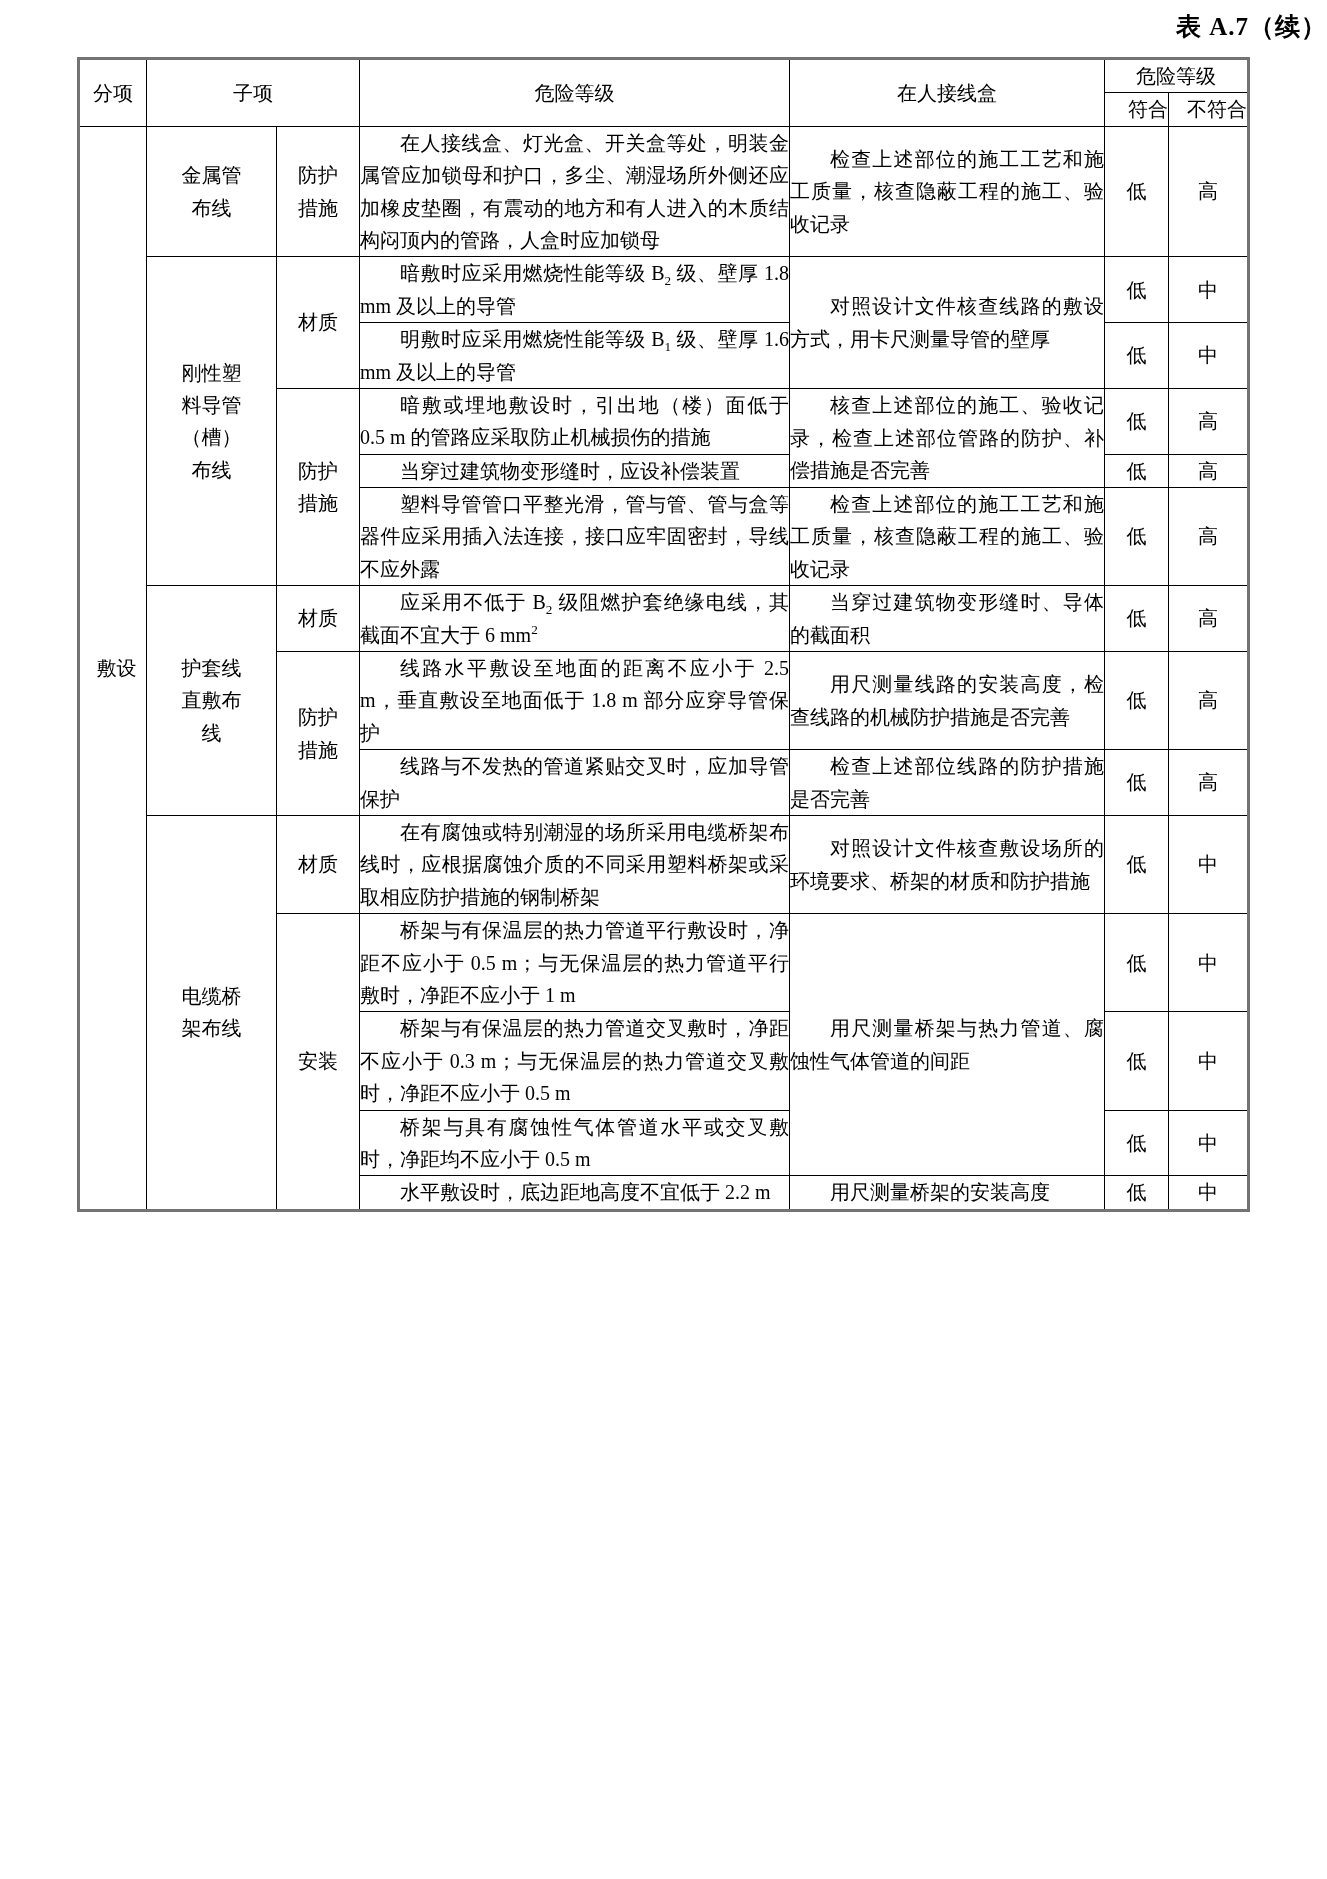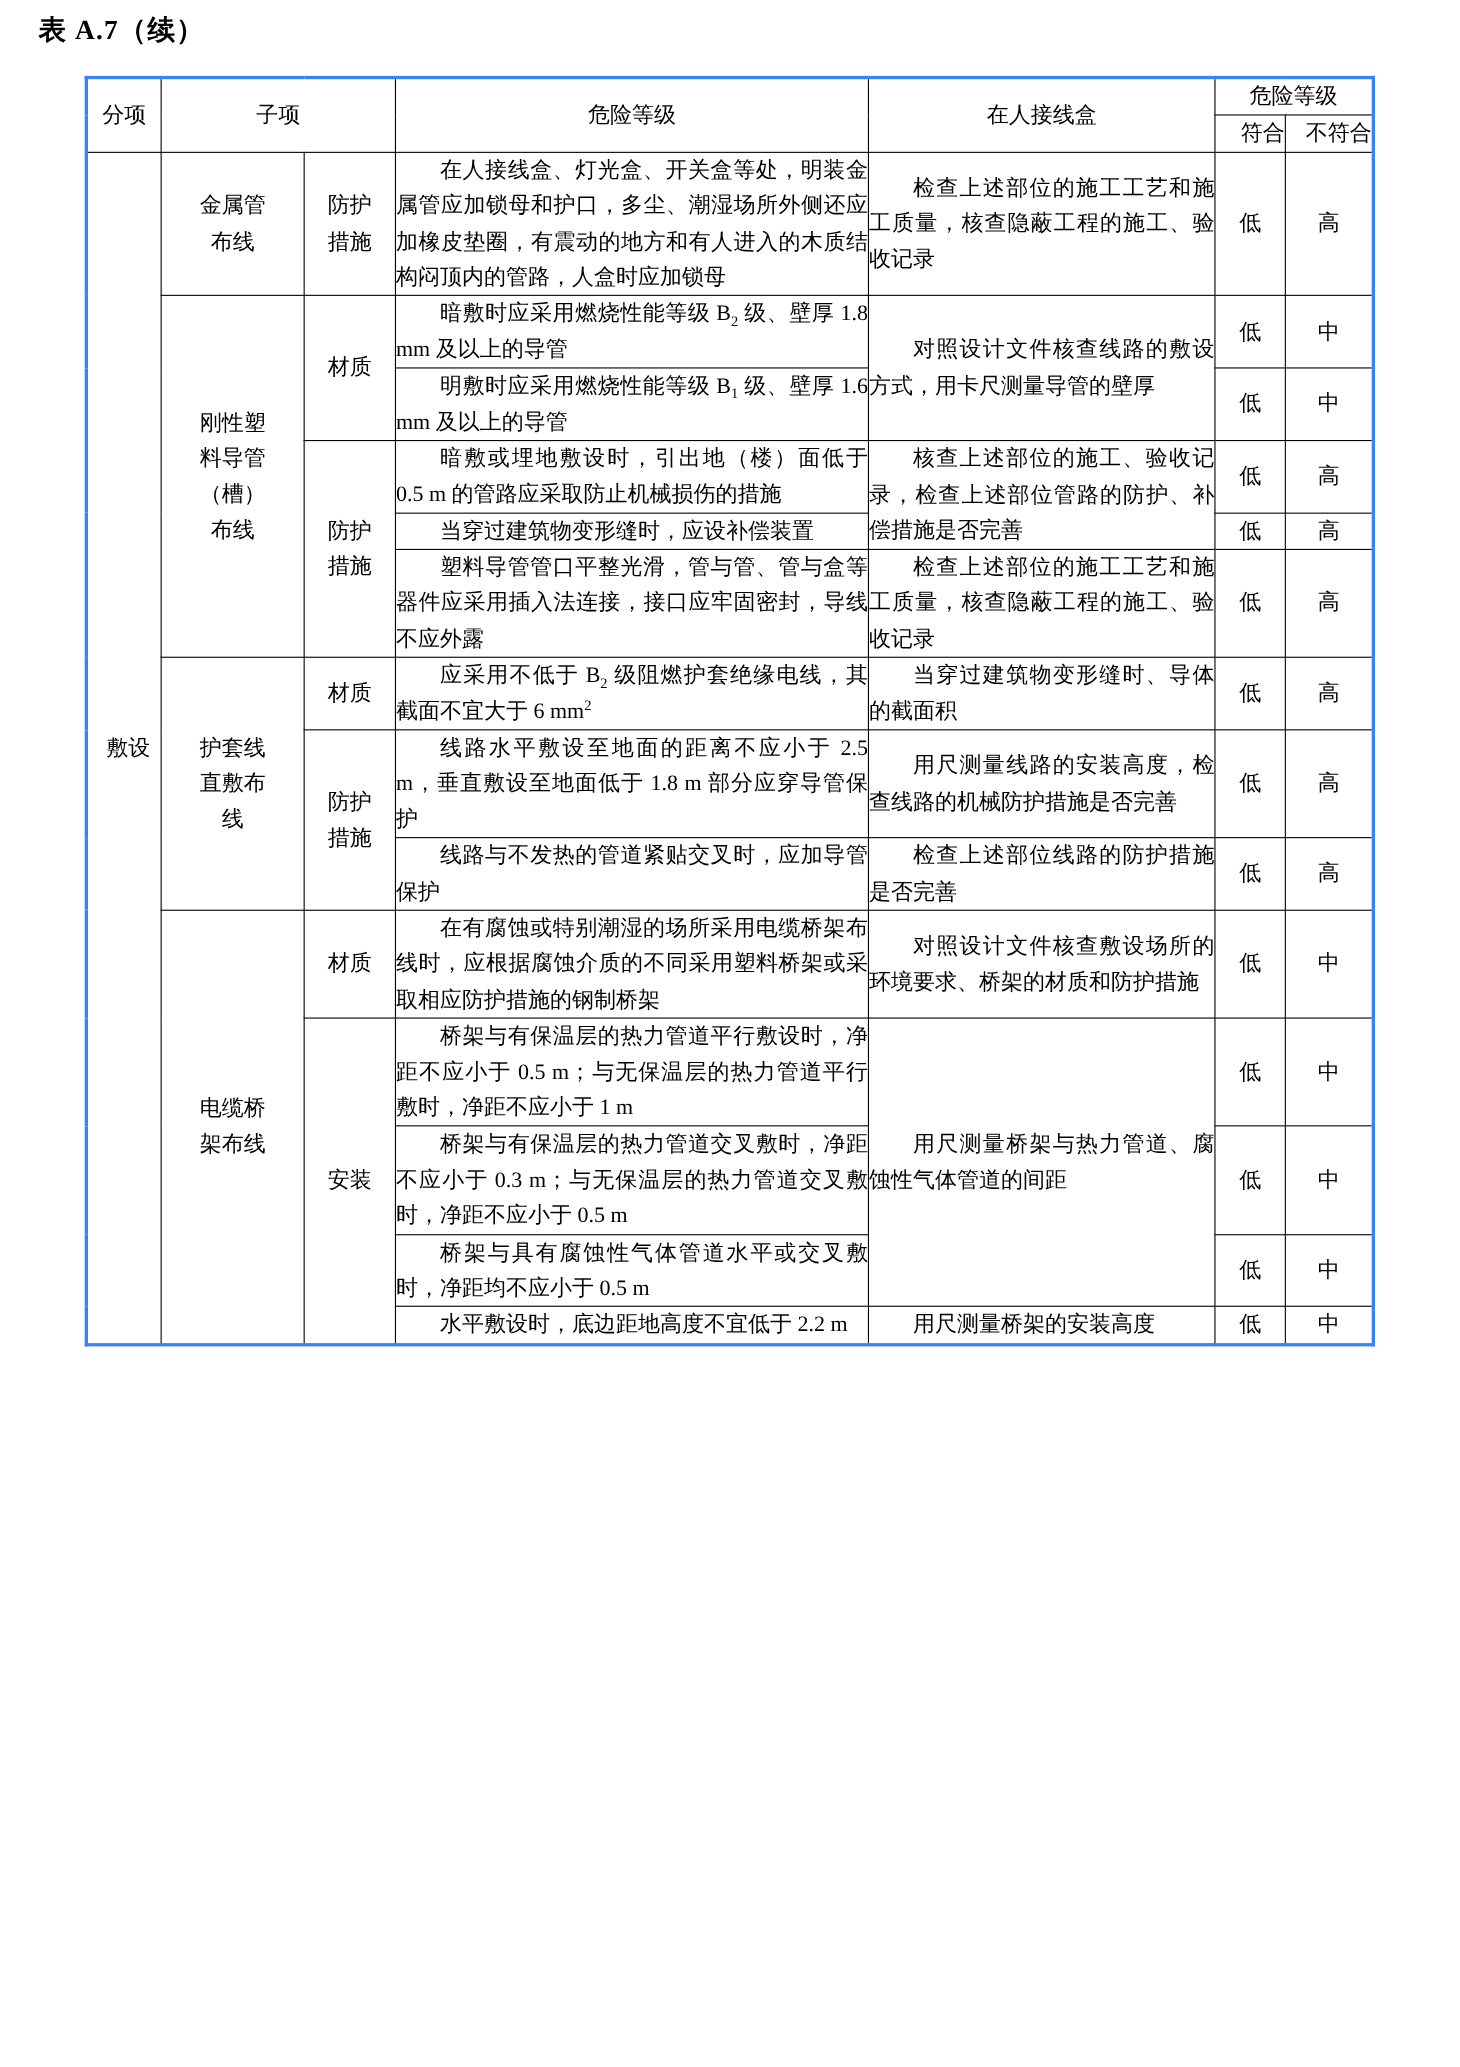--- a/index.html
+++ b/index.html
@@ -14,35 +14,35 @@
     color: #000000;
     overflow: hidden;
   }
   .page {
     position: relative;
     width: 1327px;
     height: 1879px;
     box-sizing: border-box;
   }
   .table-title {
-    text-align: left;
+    text-align: right;
     font-size: 25px;
     font-weight: bold;
     letter-spacing: 1px;
     padding-top: 10px;
-    padding-bottom: 26px;
+    padding-bottom: 14px;
     font-family: "Liberation Serif", "DejaVu Serif", serif;
     margin-left: 35px;
   }
   table.insp {
     border-collapse: collapse;
     table-layout: fixed;
     margin: 0 auto;
     width: 1136px;
-    border: 3px solid #3b82f6;
+    border: 3px solid #737373;
   }
   table.insp td, table.insp th {
     border: 1px solid #000;
     padding: 0;
     vertical-align: middle;
     font-weight: normal;
     font-size: 20px;
     line-height: 1.62;
     font-family: "Liberation Serif", "DejaVu Serif", serif;
   }

